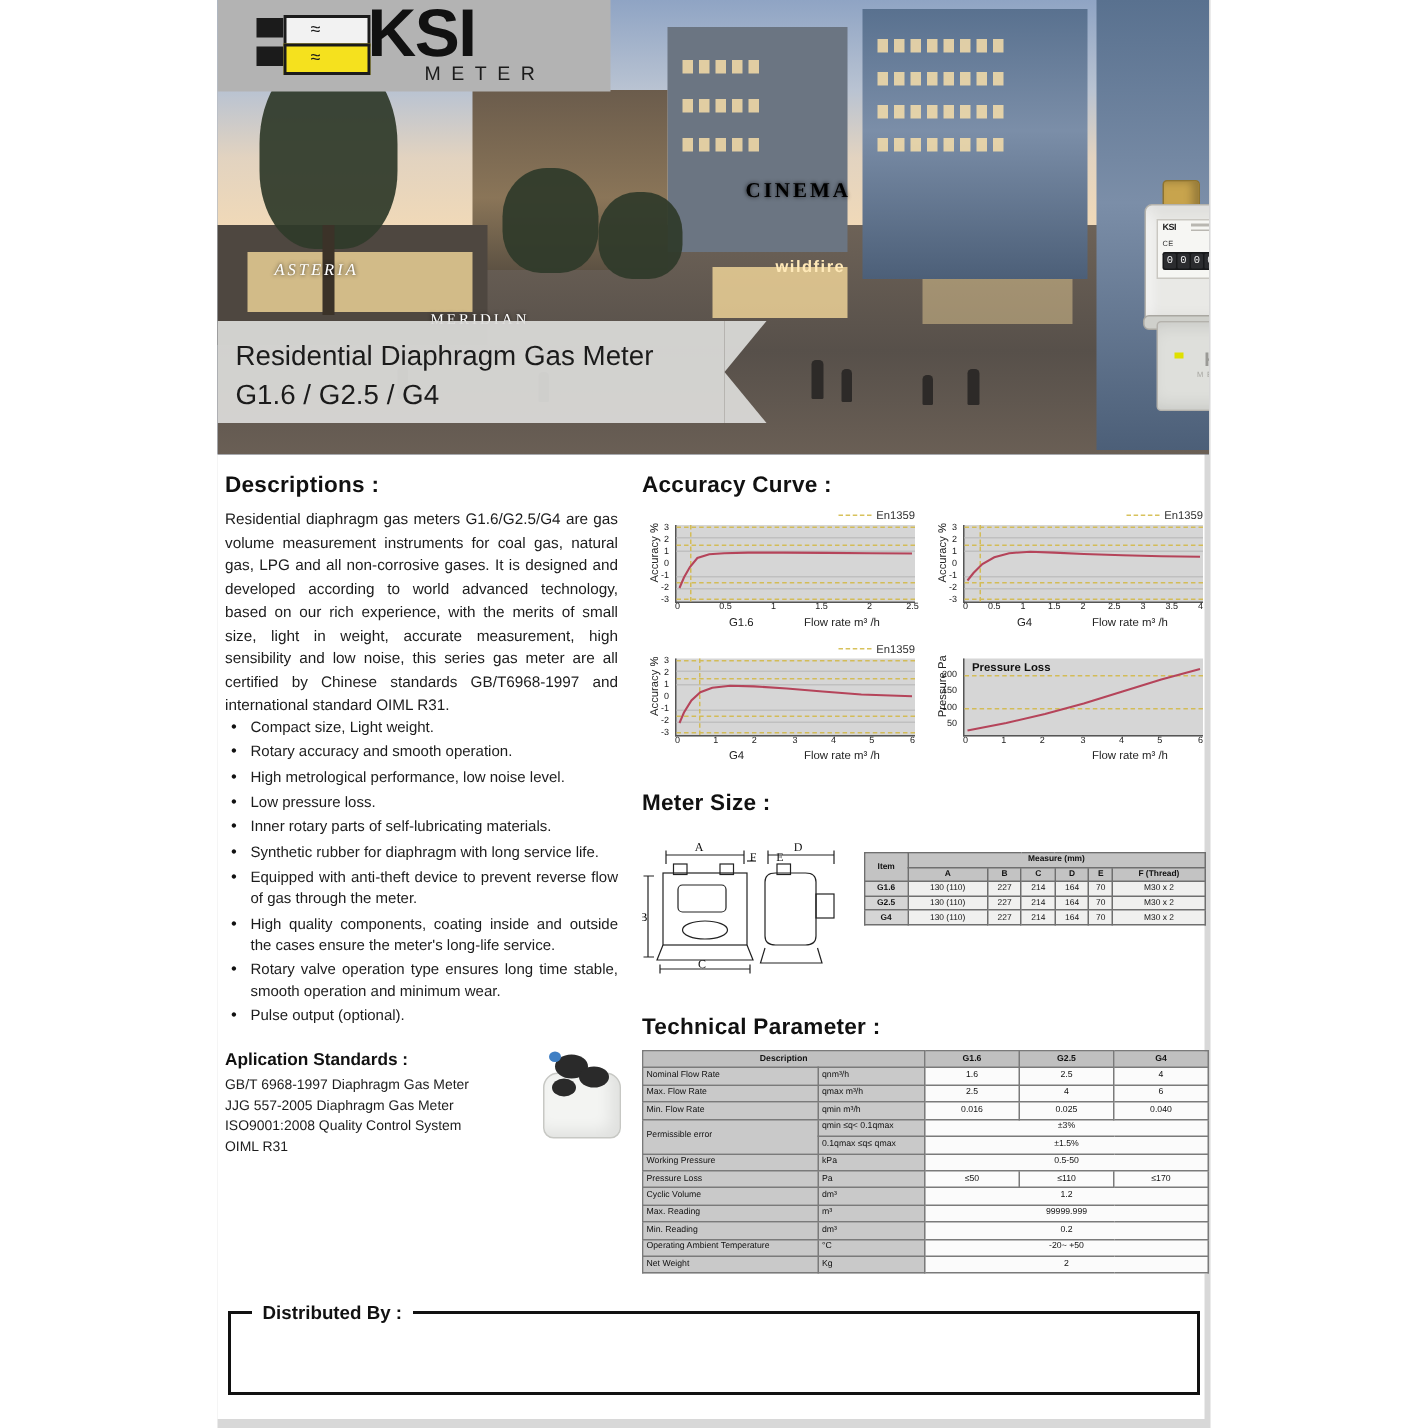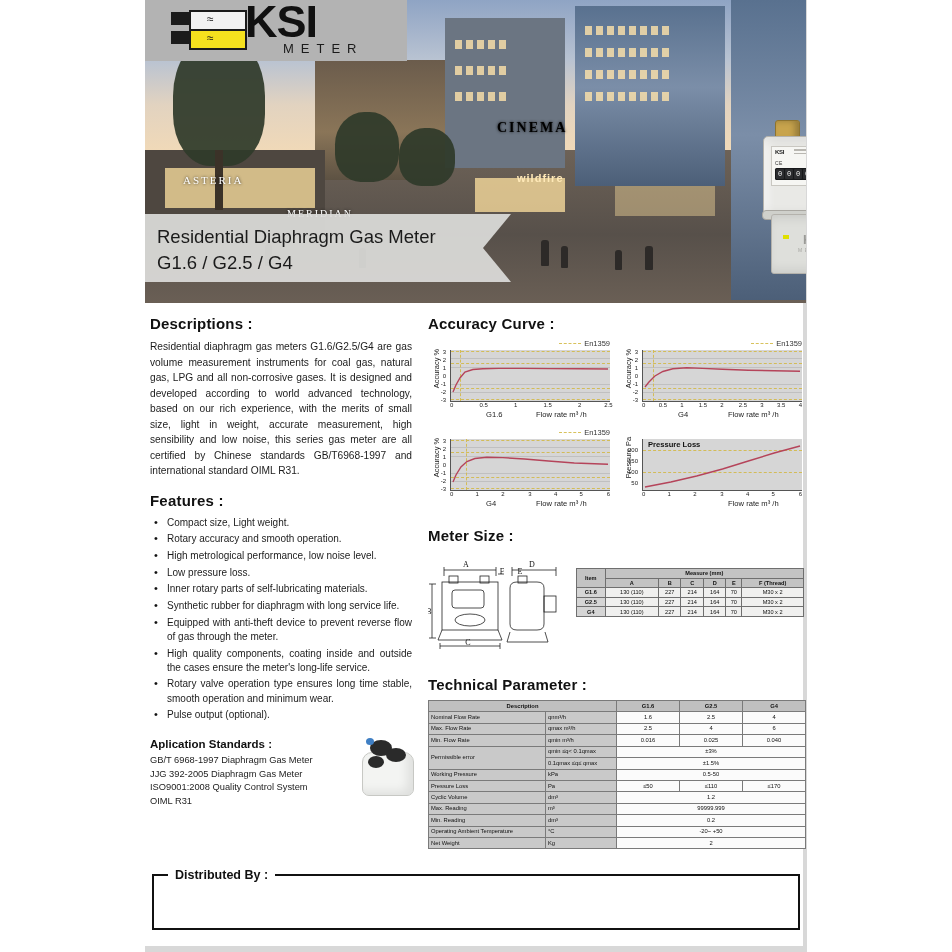--- a/index.html
+++ b/index.html
@@ -226,21 +226,21 @@
 
     <div class="win" style="left:20px;top:168px;width:150px;height:40px;"></div>
     <div class="win" style="left:330px;top:178px;width:90px;height:34px;"></div>
     <div class="win" style="left:470px;top:186px;width:100px;height:30px;opacity:.55;"></div>
 
     <div class="tree" style="left:28px;top:36px;width:92px;height:130px;"></div>
     <div class="trunk" style="left:70px;top:150px;width:8px;height:60px;"></div>
     <div class="tree" style="left:190px;top:112px;width:64px;height:70px;"></div>
     <div class="tree" style="left:254px;top:128px;width:56px;height:58px;"></div>
 
-    <div class="signboard" style="left:38px;top:174px;font-size:11px;">ASTERIA</div>
+    <div class="signboard" style="left:38px;top:174px;font-size:11px;font-style:italic;">ASTERIA</div>
     <div class="signboard" style="left:142px;top:208px;font-size:10px;">MERIDIAN</div>
     <div class="signboard" style="left:352px;top:120px;font-size:14px;font-weight:bold;color:#000000;">CINEMA</div>
     <div class="neon" style="left:372px;top:172px;font-size:11px;color:#ffe9b8;">wildfire</div>
 
     <div class="person" style="left:120px;top:244px;width:7px;height:22px;"></div>
     <div class="person" style="left:214px;top:248px;width:7px;height:20px;"></div>
     <div class="person" style="left:396px;top:240px;width:8px;height:26px;"></div>
     <div class="person" style="left:416px;top:246px;width:7px;height:22px;"></div>
     <div class="person" style="left:470px;top:250px;width:7px;height:20px;"></div>
     <div class="person" style="left:500px;top:246px;width:8px;height:24px;"></div>
@@ -295,38 +295,37 @@
         </div>
         <div class="mp-brand-sub">METER</div>
       </div>
     </div>
   </div>
 
   <div class="col-left">
     <h2 class="sec">Descriptions :</h2>
     <p class="desc">Residential diaphragm gas meters G1.6/G2.5/G4 are gas volume measurement instruments for coal gas, natural gas, LPG and all non-corrosive gases. It is designed and developed according to world advanced technology, based on our rich experience, with the merits of small size, light in weight, accurate measurement, high sensibility and low noise, this series gas meter are all certified by Chinese standards GB/T6968-1997 and international standard OIML R31.</p>
 
-    <h2 class="sec" style="margin-top:13px;">Features :</h2>
     <ul class="feat">
       <li>Compact size, Light weight.</li>
       <li>Rotary accuracy and smooth operation.</li>
       <li>High metrological performance, low noise level.</li>
       <li>Low pressure loss.</li>
       <li>Inner rotary parts of self-lubricating materials.</li>
       <li>Synthetic rubber for diaphragm with long service life.</li>
       <li>Equipped with anti-theft device to prevent reverse flow of gas through the meter.</li>
       <li>High quality components, coating inside and outside the cases ensure the meter's long-life service.</li>
       <li>Rotary valve operation type ensures long time stable, smooth operation and minimum wear.</li>
       <li>Pulse output (optional).</li>
     </ul>
 
     <div class="std">
       <h3>Aplication Standards :</h3>
       <p>GB/T 6968-1997 Diaphragm Gas Meter</p>
-      <p>JJG 392-2005 Diaphragm Gas Meter</p>
+      <p>JJG 557-2005 Diaphragm Gas Meter</p>
       <p>ISO9001:2008 Quality Control System</p>
       <p>OIML R31</p>
 
       <div class="std-photo">
         <div class="sp-box"></div>
         <div class="sp-blob" style="left:16px;top:4px;width:22px;height:16px;"></div>
         <div class="sp-blob" style="left:32px;top:12px;width:20px;height:14px;"></div>
         <div class="sp-blob" style="left:14px;top:20px;width:16px;height:12px;"></div>
         <div class="sp-blob" style="left:12px;top:2px;width:8px;height:7px;background:#3f7fc4;"></div>
       </div>

